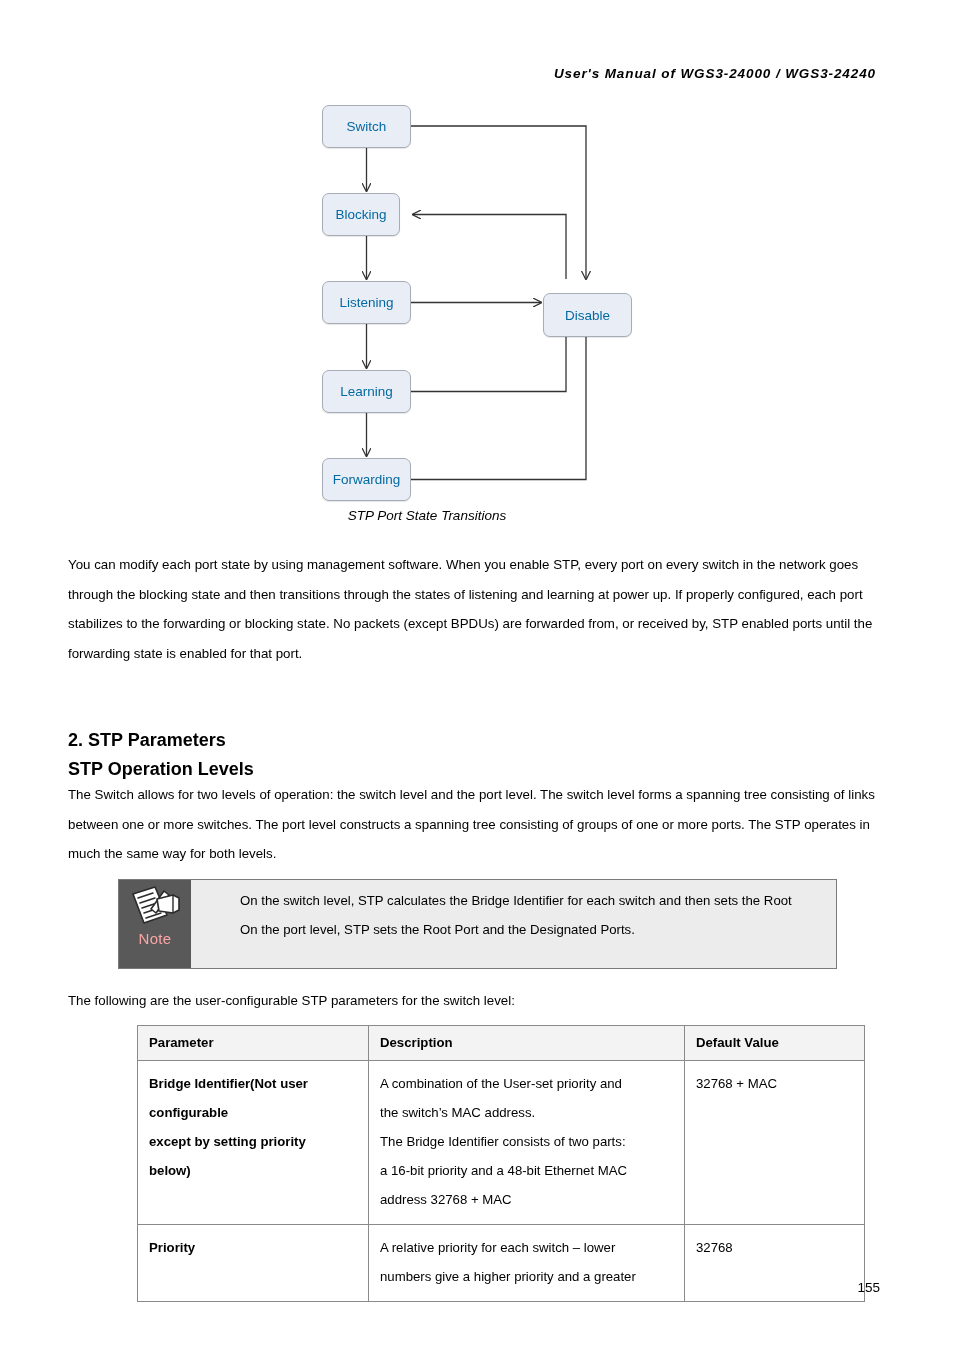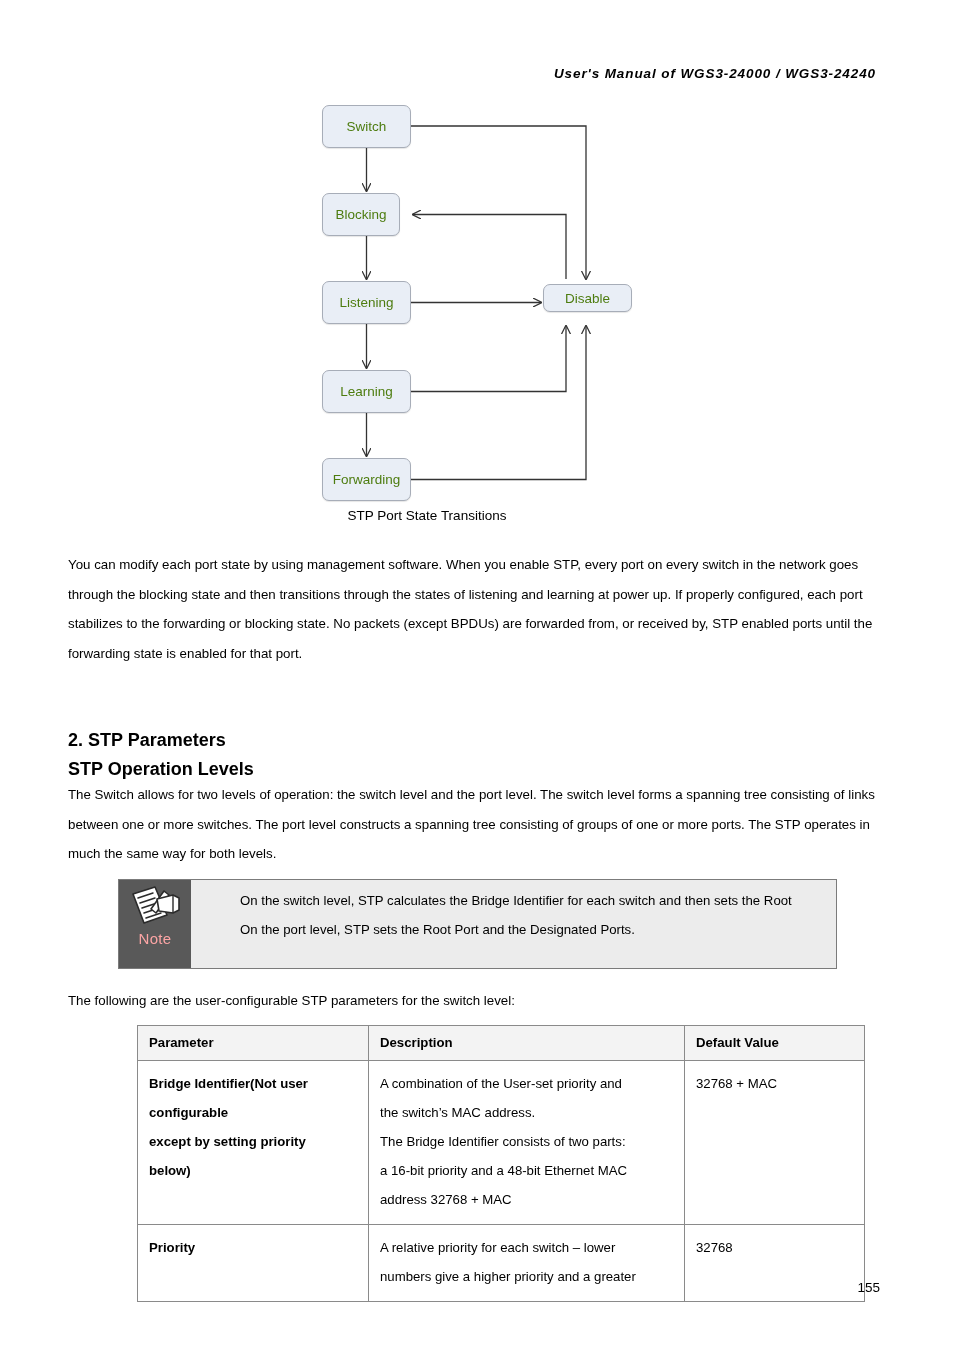--- a/index.html
+++ b/index.html
@@ -53,45 +53,46 @@
   .node {
     position: absolute;
     box-sizing: border-box;
     background: #e9eef6;
     border: 1px solid #a7adb8;
     border-radius: 7px;
     display: flex;
     align-items: center;
     justify-content: center;
     font-size: 13.5px;
-    color: #4d7c0f;
+    color: #0369a1;
     box-shadow: 0 1px 1px rgba(0,0,0,0.10);
   }
   .n-switch     { left: 22px;  top: 10px;  width: 89px; height: 43px; }
   .n-blocking   { left: 22px;  top: 98px;  width: 78px; height: 43px; }
   .n-listening  { left: 22px;  top: 186px; width: 89px; height: 43px; }
   .n-learning   { left: 22px;  top: 275px; width: 89px; height: 43px; }
   .n-forwarding { left: 22px;  top: 363px; width: 89px; height: 43px; }
-  .n-disable    { left: 243px; top: 189px; width: 89px; height: 28px; }
+  .n-disable    { left: 243px; top: 198px; width: 89px; height: 44px; }
 
   .edges {
     position: absolute;
     left: 0;
     top: 0;
     width: 400px;
     height: 430px;
     overflow: visible;
   }
   .caption {
     position: absolute;
     left: 0;
     top: 413px;
     width: 854px;
     text-align: center;
     font-size: 13.5px;
+    font-style: italic;
   }
 
   
   .para {
     position: absolute;
     left: 68px;
     width: 818px;
     font-size: 13.3px;
     line-height: 29.6px;
     text-align: left;

